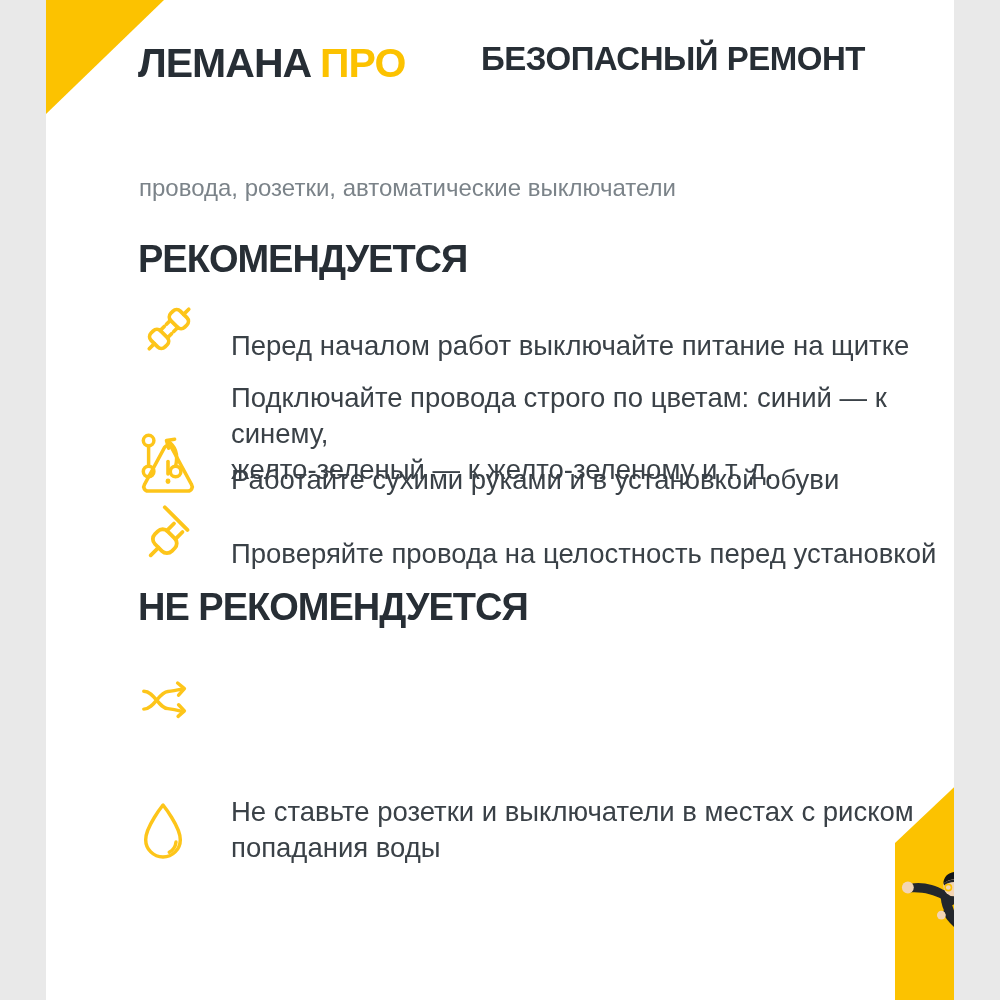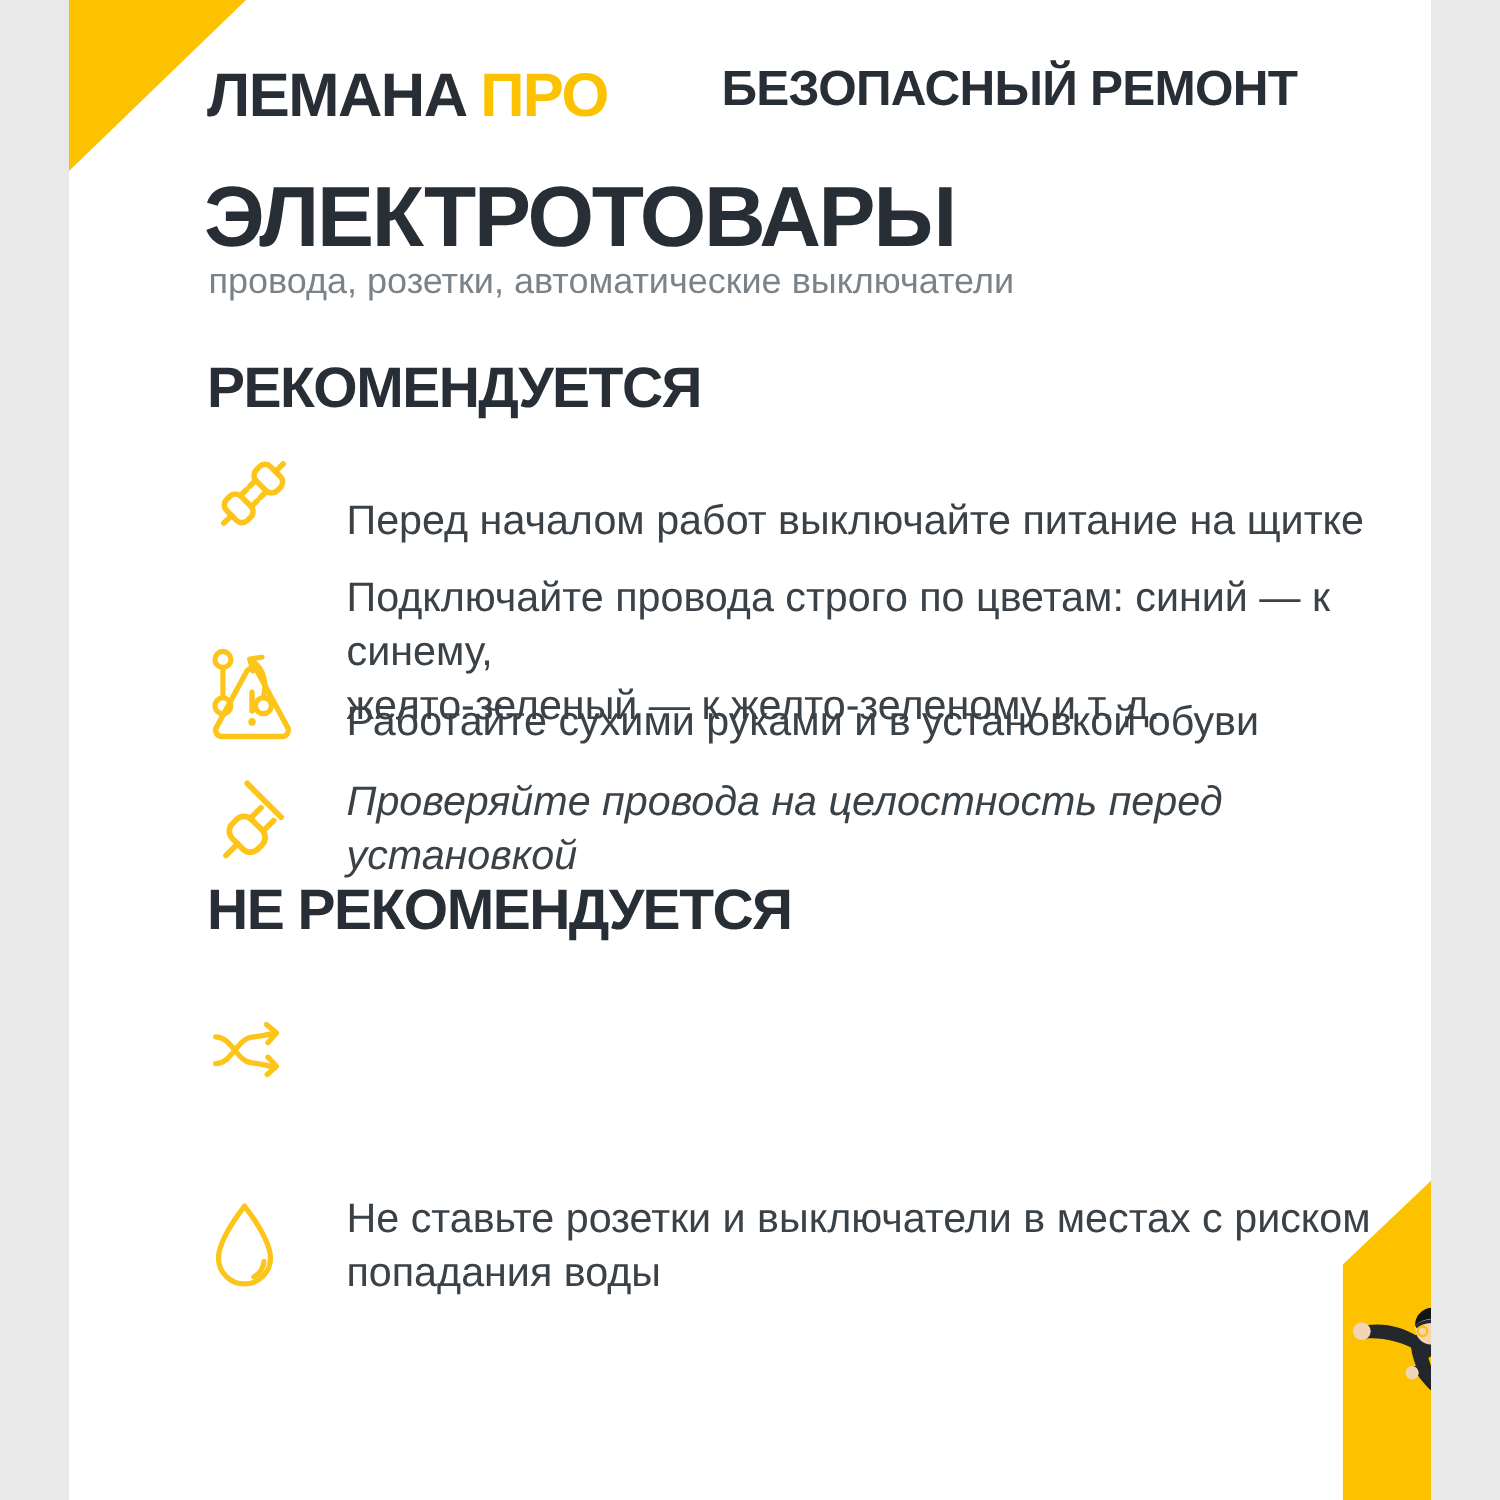--- a/index.html
+++ b/index.html
@@ -49,36 +49,35 @@
   #section-heading-1{top:586px;}
   
   .item-row{position:absolute;left:92px;width:832px;display:flex;align-items:flex-end;}
   .icon-box{flex:0 0 93px;}
   .item-text{
     margin:0;font-size:27.5px;line-height:36px;color:#3a4147;
   }
   #row-0-0{top:298px;} #row-0-0 .icon-box{padding-top:0;}  #row-0-0 .item-text{padding-top:18px;}
   #row-0-1{top:374px;} #row-0-1 .icon-box{padding-top:12px;} #row-0-1 .item-text{padding-top:6px;}
   #row-0-2{top:434px;} #row-0-2 .icon-box{padding-top:6px;}  #row-0-2 .item-text{padding-top:14px;}
-  #row-0-3{top:490px;} #row-0-3 .icon-box{padding-top:6px;}  #row-0-3 .item-text{padding-top:26px;font-style:italic;}
+  #row-0-3{top:490px;} #row-0-3 .icon-box{padding-top:6px;}  #row-0-3 .item-text{padding-top:26px;}
   #row-1-0{top:642px;} #row-1-0 .icon-box{padding-top:28px;} #row-1-0 .item-text{padding-top:6px;}
   #row-1-1{top:782px;} #row-1-1 .icon-box{padding-top:10px;} #row-1-1 .item-text{padding-top:12px;}
 </style>
 </head>
 <body>
 
 <div class="poster">
 
   <div class="corner-tl"></div>
 
   <div class="logo"><span>ЛЕМАНА</span><span class="pro">ПРО</span></div>
 
   <div class="doc-title">БЕЗОПАСНЫЙ РЕМОНТ</div>
 
-  <div class="hero-title">ЭЛЕКТРОТОВАРЫ</div>
   <div class="hero-subtitle">провода, розетки, автоматические выключатели</div>
 
   <div class="section-heading" id="section-heading-0">РЕКОМЕНДУЕТСЯ</div>
   <div class="section-heading" id="section-heading-1">НЕ РЕКОМЕНДУЕТСЯ</div>
 
   <div id="rows-host">
       <div class="item-row" id="row-0-0">
         <span class="icon-box"><svg width="62" height="62" viewBox="0 0 60 60" fill="none" stroke="#fdc51a" stroke-width="3.6" stroke-linecap="round" stroke-linejoin="round">
       <g transform="rotate(-45 30 30)">
         <line x1="3" y1="30" x2="10" y2="30"></line>

